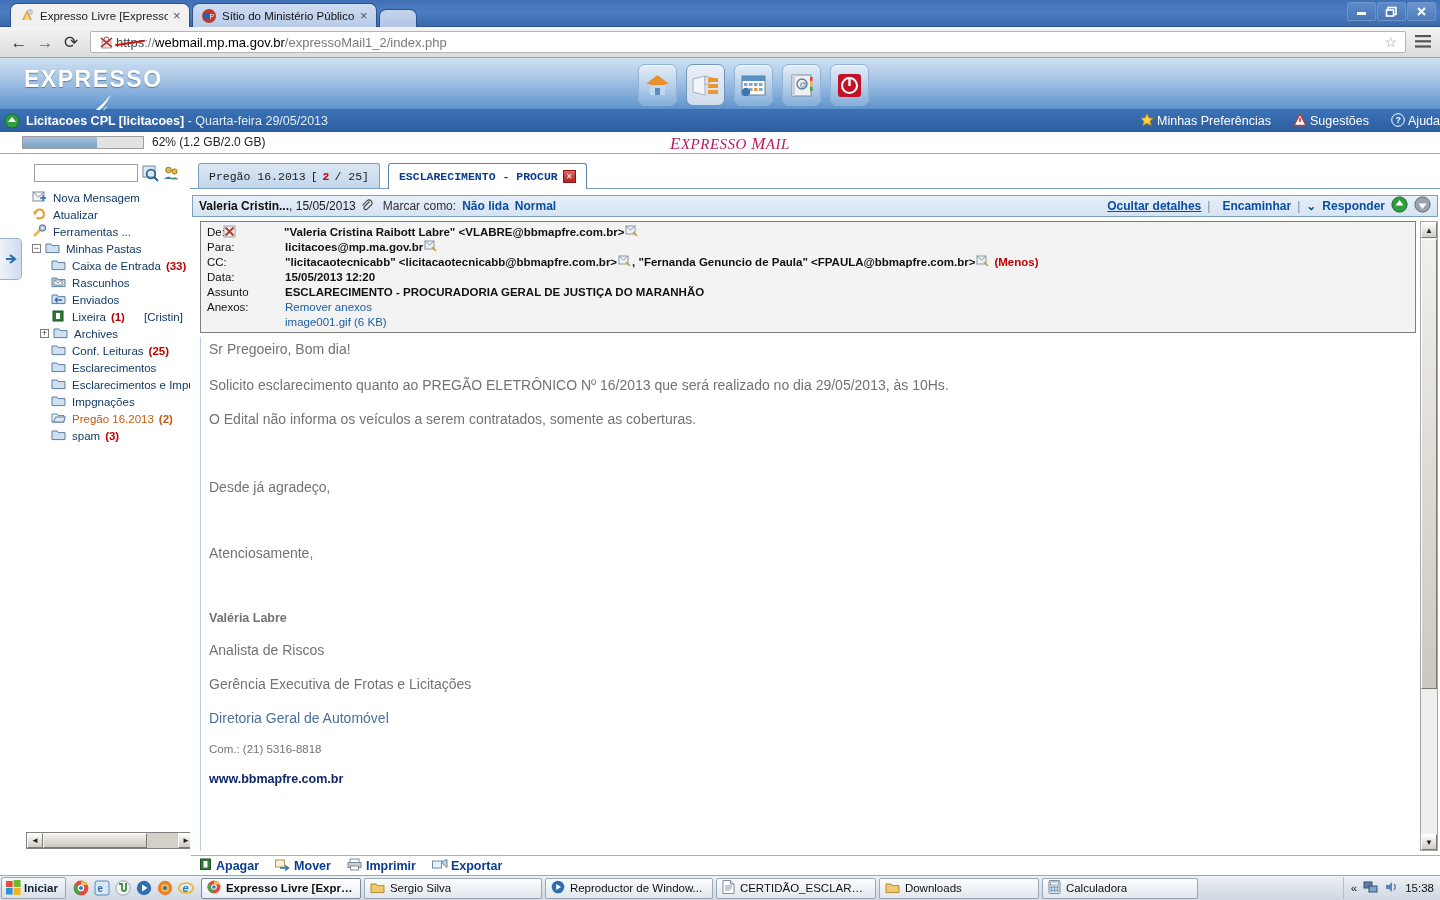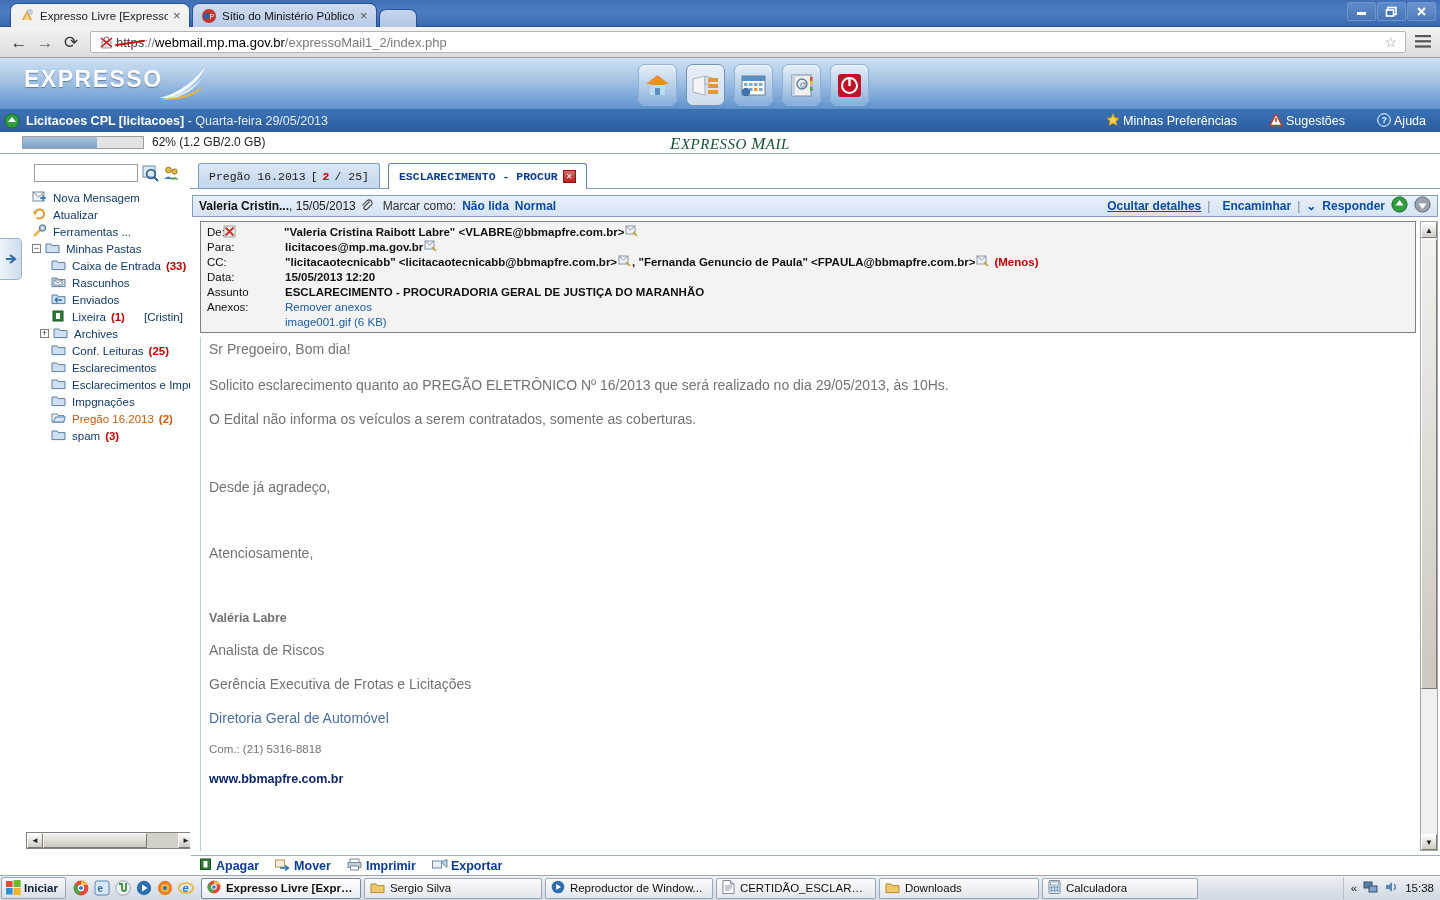--- a/index.html
+++ b/index.html
@@ -72,21 +72,21 @@
   .url-path { color: #7a7a7a; }
   .star { margin-left: auto; font-size: 14px; color: #9a9a9a; }
   .menu-hamb { width: 22px; text-align: center; font-size: 15px; color: #555; letter-spacing: 0; }
 
   
   .exp-header {
     position: absolute; left: 0; top: 58px; width: 1440px; height: 52px;
     background: linear-gradient(to bottom,#cfe0f2 0%, #a9c6e6 40%, #7da9d8 75%, #5f93cd 100%);
     border-bottom: 1px solid #3b6ea5;
   }
-  .exp-logo { position: absolute; left: 24px; top: 8px; height: 36px; display: flex; align-items: flex-start; }
+  .exp-logo { position: absolute; left: 24px; top: 8px; height: 36px; display: flex; align-items: center; flex-direction: column; }
   .exp-logo .word {
     font-family: "Liberation Sans", sans-serif; font-size: 23px; font-weight: bold;
     color: #ffffff; letter-spacing: 1.5px; text-shadow: 0 1px 1px rgba(40,70,110,.55);
   }
   .exp-logo .swoosh { position: relative; width: 54px; height: 34px; margin-left: -6px; }
 
   .exp-icons { position: absolute; left: 638px; top: 64px; display: flex; gap: 9px; }
   .exp-ico {
     width: 39px; height: 42px; border-radius: 7px;
     border: 1px solid #8fb2d6;
@@ -99,38 +99,38 @@
   .exp-userbar {
     position: absolute; left: 0; top: 110px; width: 1440px; height: 22px;
     background: linear-gradient(to bottom,#3b72b6,#2c5d9e);
     color: #fff; font-size: 12.5px;
     display: flex; align-items: center;
   }
   .uparrow { margin-left: 4px; width: 16px; height: 16px; flex: 0 0 16px; }
   .userinfo { margin-left: 6px; }
   .userinfo b { color: #fff; }
   .userinfo span.date { color: #e2ecf8; }
-  .links { margin-left: auto; display: flex; gap: 32px; padding-right: 14px; align-items: flex-end; }
+  .links { margin-left: auto; display: flex; gap: 22px; align-items: flex-end; }
   .links a { color: #fff; text-decoration: none; display: flex; align-items: center; gap: 3px; font-size: 12.5px; }
 
   
   .quota-row {
     position: absolute; left: 0; top: 132px; width: 1440px; height: 22px;
     background: #ffffff; border-bottom: 1px solid #9ab;
   }
   .quota-track {
     position: absolute; left: 22px; top: 4px; width: 122px; height: 13px;
     background: #e3e3e3; border: 1px solid #9d9d9d;
   }
   .quota-fill { height: 100%; background: linear-gradient(to bottom,#a8c2dd,#7ba2c8); width: 62%; }
   .quota-text { position: absolute; left: 152px; top: 3px; font-size: 12px; color: #222; }
   .expresso-mail-wm {
     position: absolute; left: 670px; top: 2px;
     font-family: "Liberation Serif", serif; font-style: italic;
-    font-size: 15px; color: #14532d; letter-spacing: .5px;
+    font-size: 15px; color: #be185d; letter-spacing: .5px;
   }
   .expresso-mail-wm .big { font-size: 17px; }
 
   
   .sidebar {
     position: absolute; left: 12px; top: 155px; width: 190px; bottom: 45px;
     background: #fff; border-right: 1px solid #9ab3cc;
   }
   .searchrow { position: absolute; left: 22px; top: 9px; display: flex; align-items: center; gap: 4px; }
   .searchbox { width: 104px; height: 18px; border: 1px solid #9d9d9d; background: #fff; }

